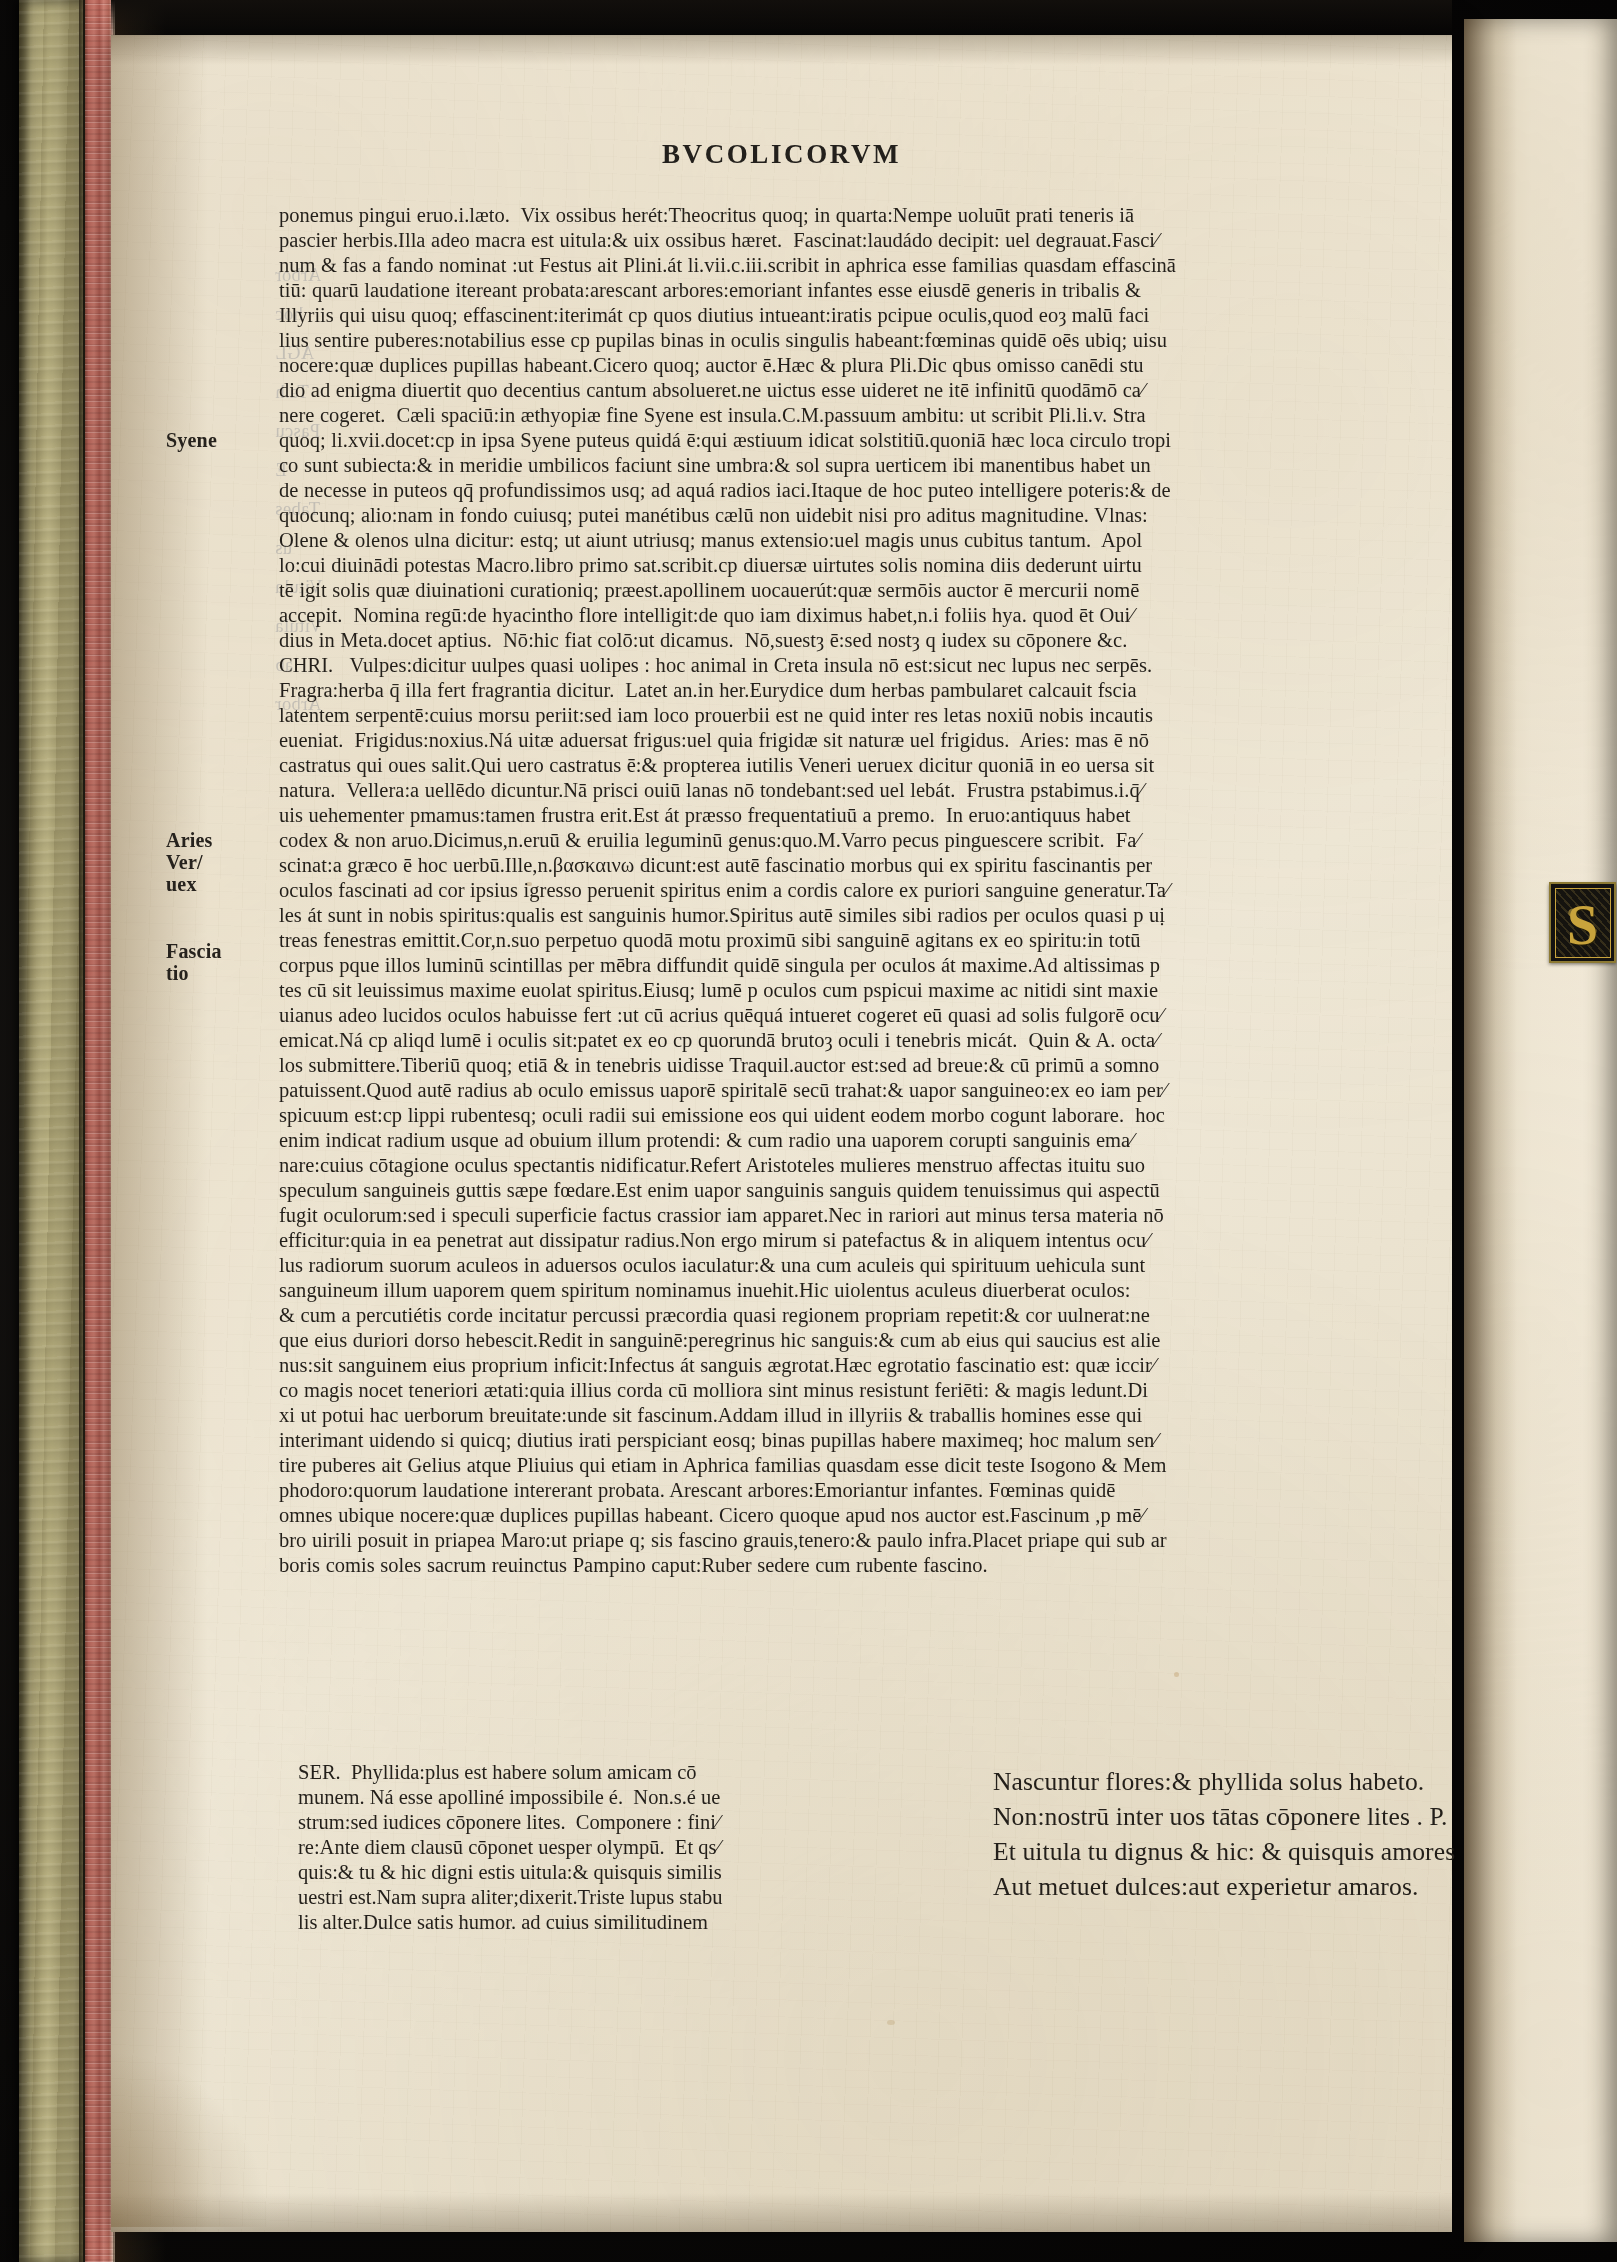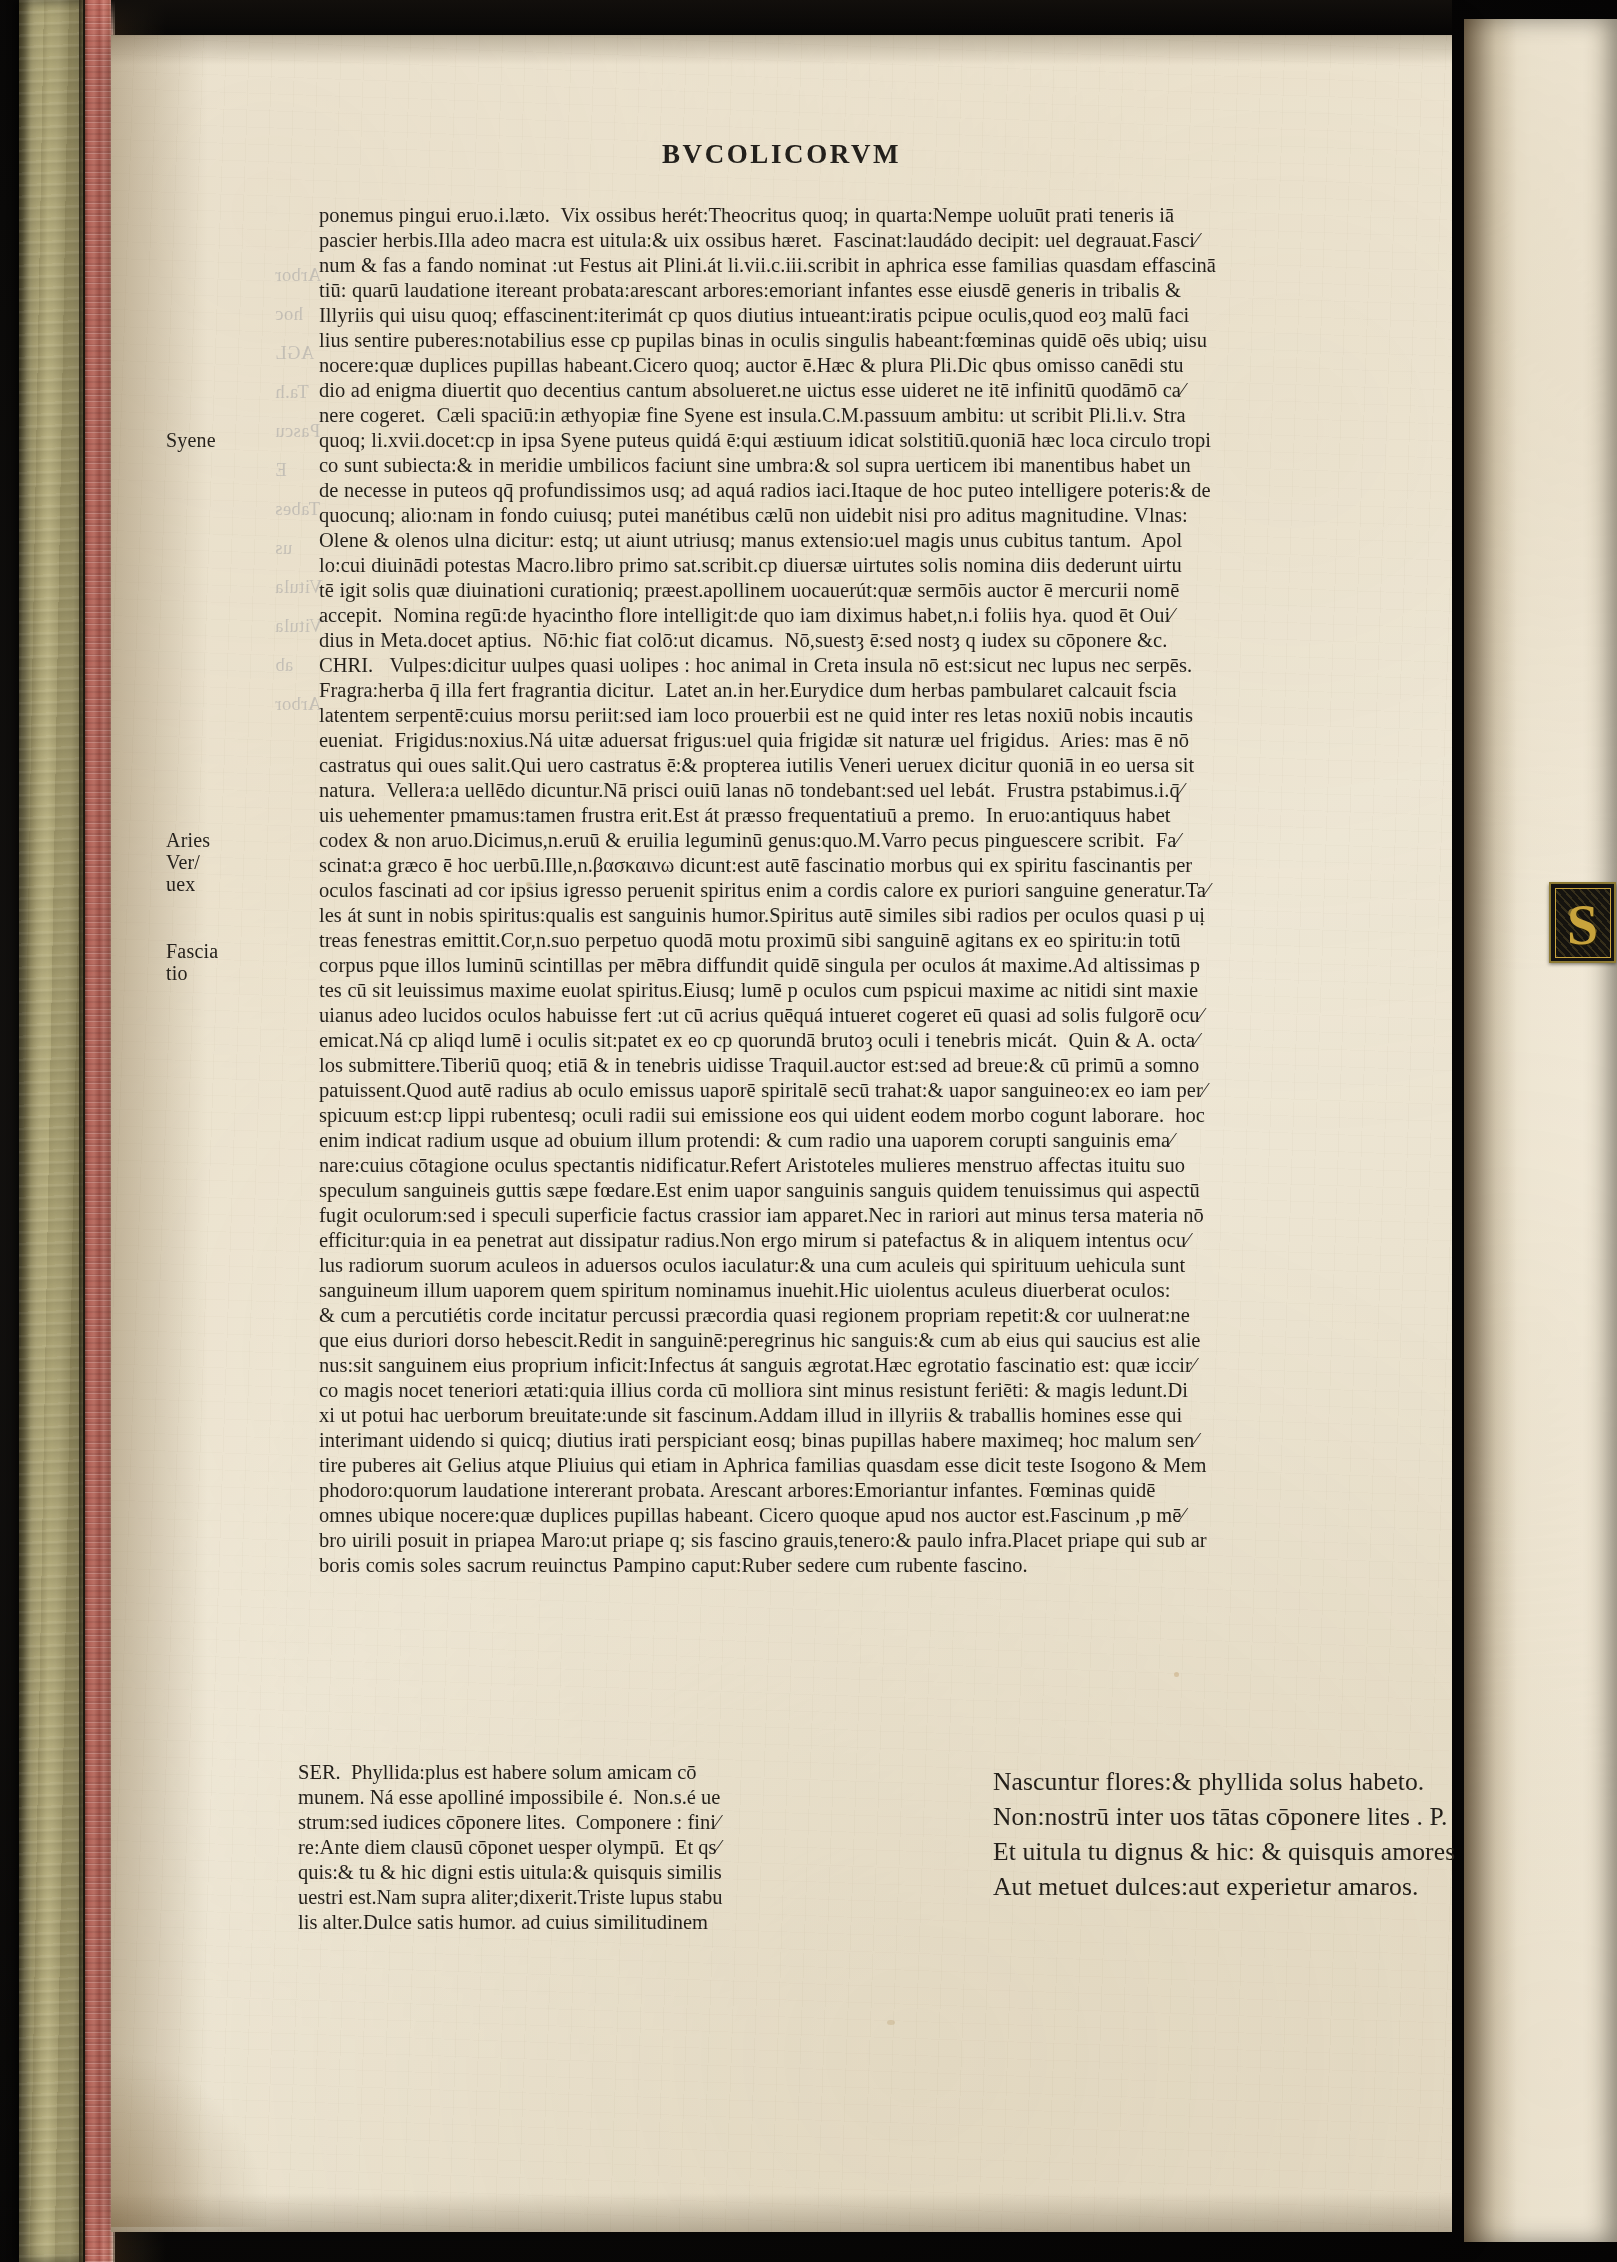--- a/index.html
+++ b/index.html
@@ -73,28 +73,28 @@
   .rleaf-curve{position:absolute;left:0;top:0;width:53px;height:2223px;
     background:linear-gradient(90deg,rgba(60,44,24,.62),rgba(110,88,52,.18) 60%,rgba(0,0,0,0));}
 
   
   .page-head{position:absolute;left:0;top:104px;width:1341px;text-align:center;
     font-family:"Liberation Serif",serif;font-size:27px;letter-spacing:2.6px;
     color:#23201c;font-weight:600;}
 
   
   .gloss{position:absolute;font-family:"Liberation Serif",serif;
-    font-weight:400;font-size:20px;line-height:22px;color:#26221d;
+    font-weight:700;font-size:20px;line-height:22px;color:#26221d;
     letter-spacing:0.2px;}
 
   
   .body{position:absolute;left:168px;top:168px;width:1173px;
     font-family:"Liberation Serif",serif;font-size:20.5px;line-height:25px;
     color:#231f1a;text-align:left;letter-spacing:0.02px;word-spacing:0.4px;}
-  .body .ln{white-space:pre;display:block;height:25px;margin-left:40px;}
+  .body .ln{white-space:pre;display:block;height:25px;}
 
   
   .verse{position:absolute;left:882px;top:1729px;width:476px;
     font-family:"Liberation Serif",serif;font-size:25.6px;line-height:35px;
     color:#231f1a;letter-spacing:0.1px;}
   .verse .vln{white-space:pre;display:block;}
 
   
   .lowtext{position:absolute;left:168px;top:1725px;width:618px;
     font-family:"Liberation Serif",serif;font-size:20.5px;line-height:25px;

